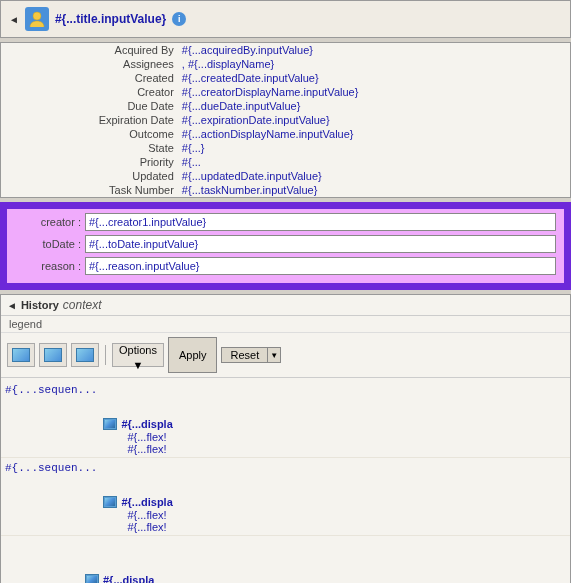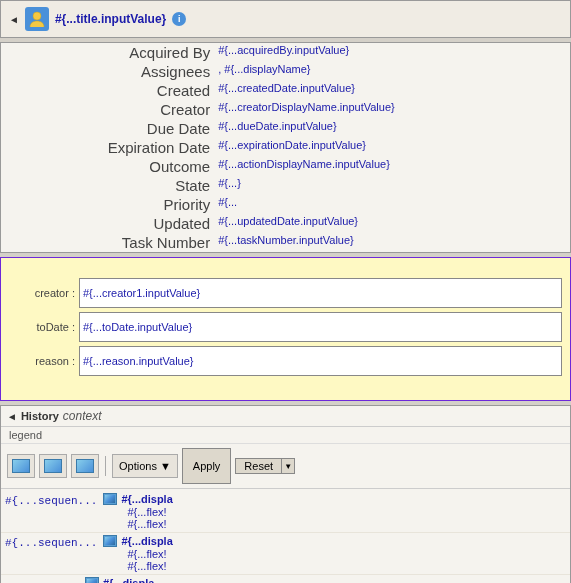--- a/index.html
+++ b/index.html
@@ -70,50 +70,50 @@
       padding: 4px 8px;
     }
     .fields-table td {
       padding: 1px 4px;
       vertical-align: top;
     }
     .field-label {
       text-align: right;
       color: #444;
       white-space: nowrap;
-      font-size: 15px;
+      font-size: 11px;
       padding-right: 4px;
     }
     .field-value {
       color: #1a1aaa;
       font-size: 11px;
     }
 
     
     .inputs-panel {
-      background: #fef9c3;
-      border: 1px solid #6d28d9;
+      background: #f0abfc;
+      border: 7px solid #6d28d9;
       margin-bottom: 4px;
-      padding: 20px 8px;
+      padding: 4px 8px;
     }
     .input-row {
       display: flex;
       align-items: center;
       margin-bottom: 4px;
     }
     .input-label {
       text-align: right;
       min-width: 70px;
       padding-right: 4px;
       color: #444;
       font-size: 11px;
     }
     .input-field {
       flex: 1;
-      height: 30px;
+      height: 18px;
       border: 1px solid #888;
       background: white;
       font-size: 11px;
       color: #1a1aaa;
       padding: 1px 3px;
     }
 
     
     .history-panel {
       background: #f5f3ee;
@@ -170,20 +170,21 @@
     .options-btn {
       height: 24px;
       background: #e8e4dc;
       border: 1px solid #aaa;
       font-size: 11px;
       cursor: pointer;
       display: flex;
       align-items: center;
       padding: 0 6px;
       gap: 3px;
+      flex-direction: column;
     }
     .apply-btn {
       height: 36px;
       background: #ddd8cc;
       border: 1px solid #888;
       font-size: 11px;
       cursor: pointer;
       padding: 0 10px;
       font-weight: normal;
     }
@@ -229,20 +230,21 @@
       font-family: Liberation Mono, monospace;
     }
     .history-details {
       flex: 1;
     }
     .history-detail-row {
       display: flex;
       align-items: center;
       gap: 4px;
       margin-bottom: 1px;
+      margin-top: 36px;
     }
     .history-display {
       color: #1a1aaa;
       font-size: 11px;
       font-weight: bold;
     }
     .history-flex {
       color: #1a1aaa;
       font-size: 11px;
       margin-left: 24px;

